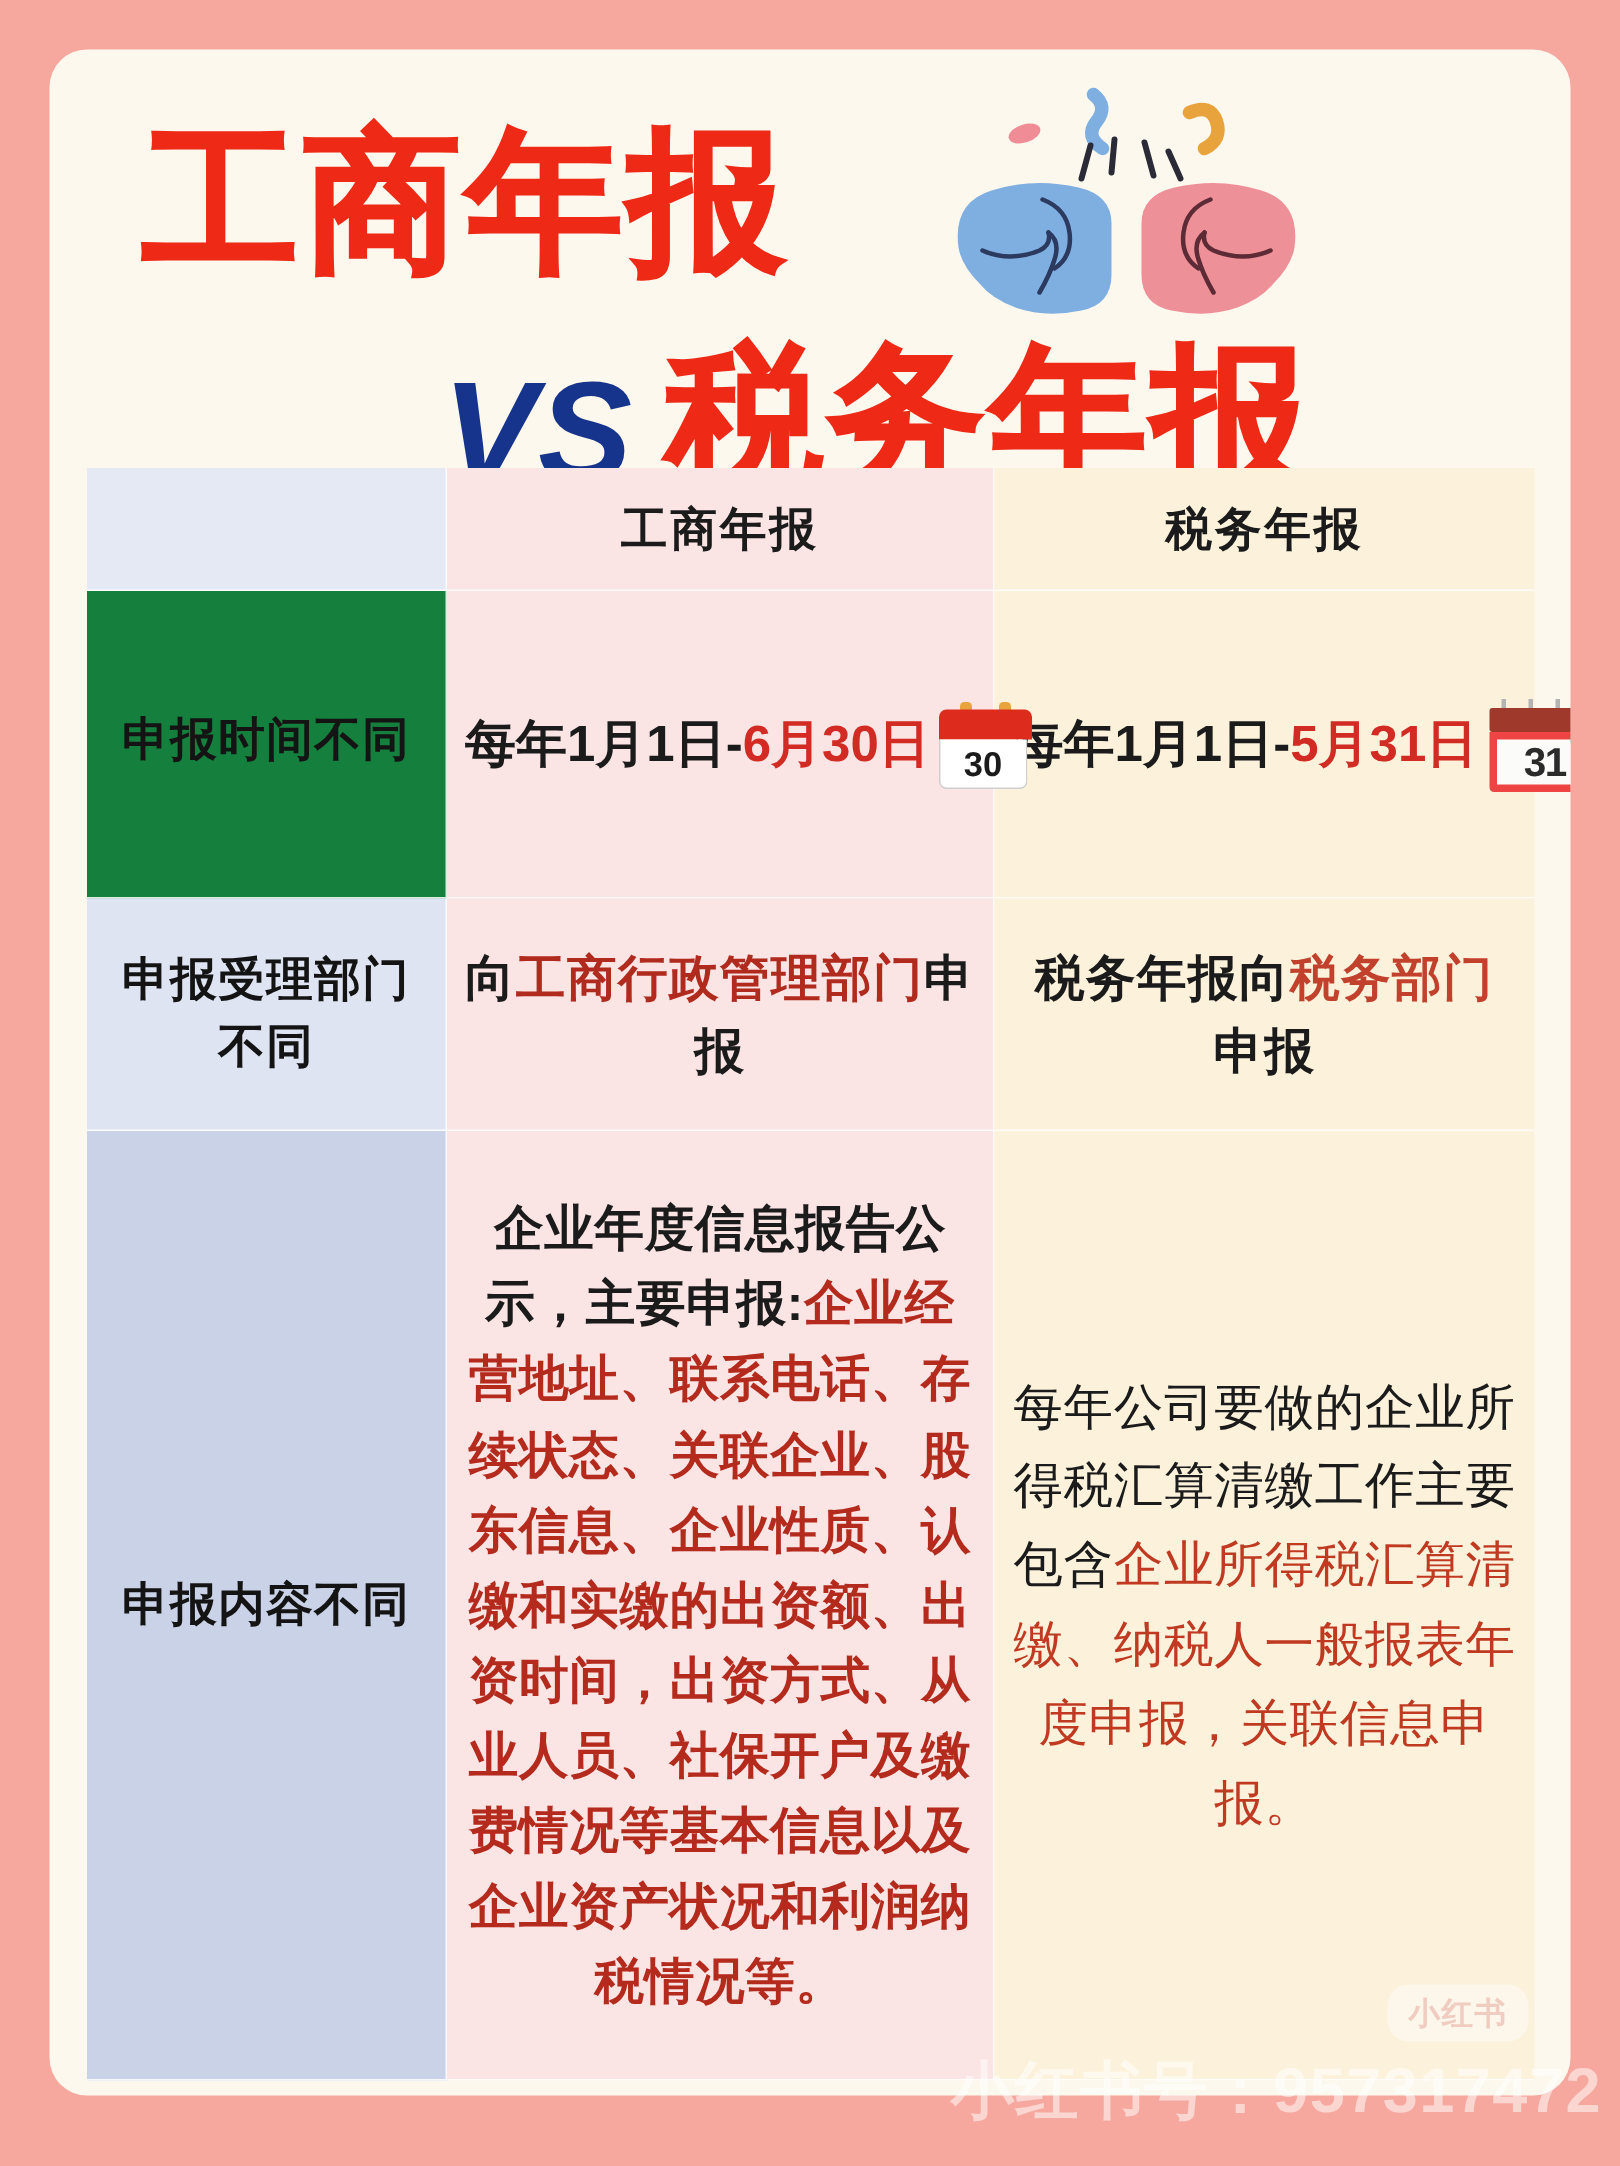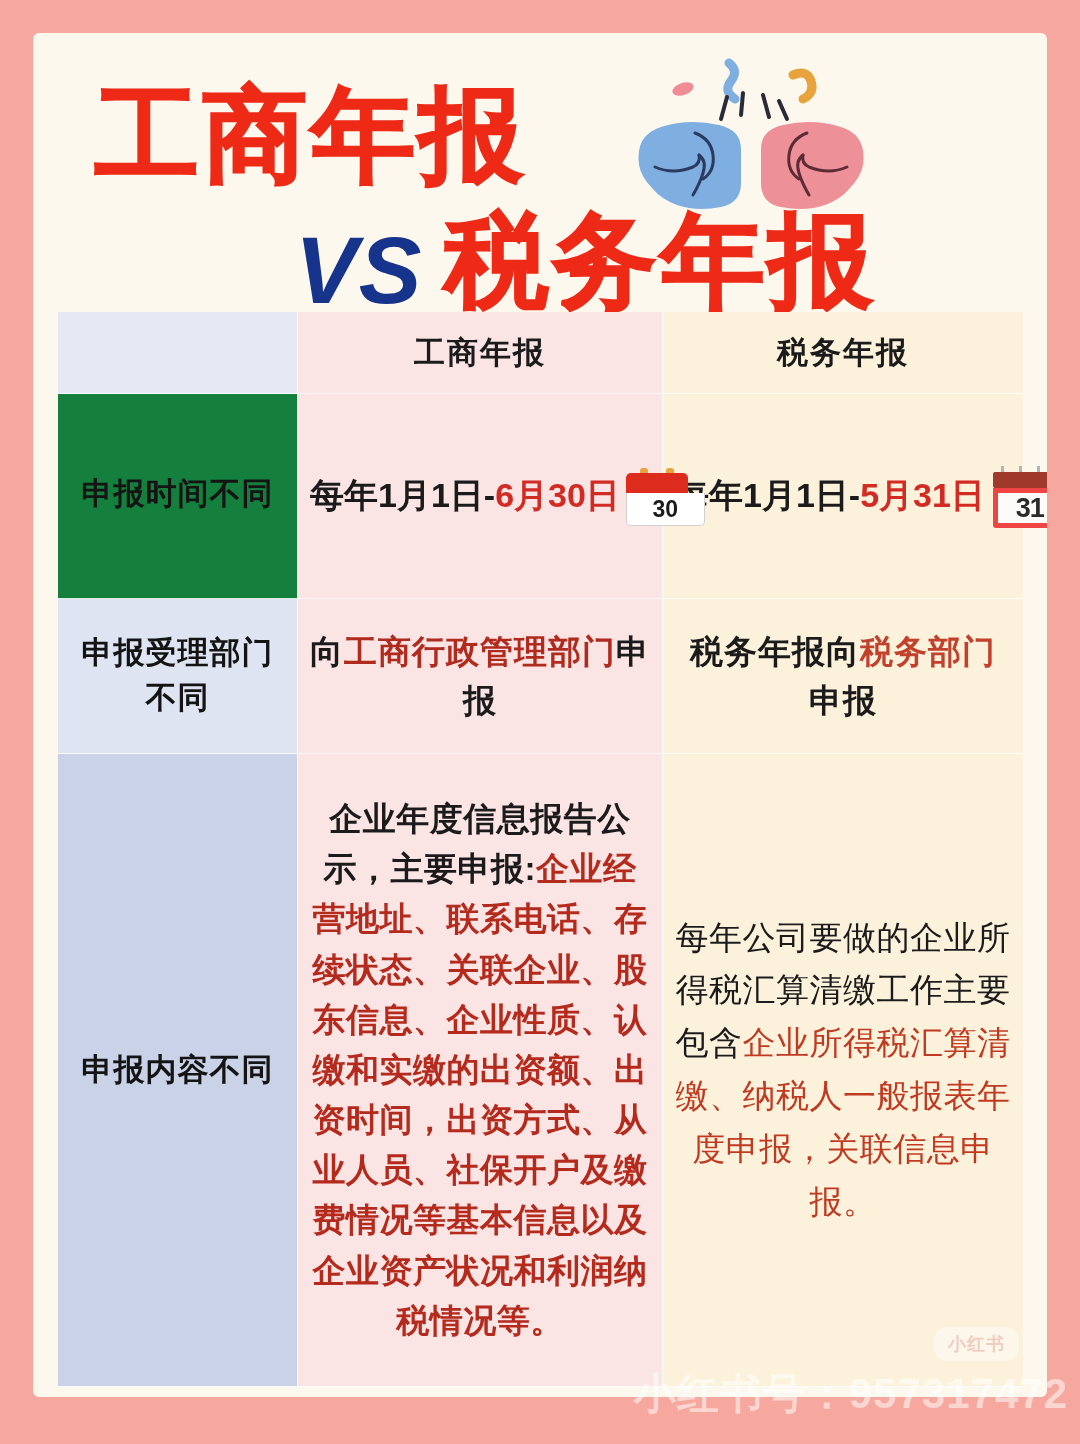--- a/index.html
+++ b/index.html
@@ -14,21 +14,21 @@
   }
 
   
   .card {
     position: absolute;
     left: 33px;
     top: 33px;
     width: 1014px;
     height: 1364px;
     background: #FCF8EE;
-    border-radius: 6px;
+    border-radius: 25px;
     overflow: hidden;
   }
 
   
   .title-area {
     position: absolute;
     left: 0; top: 0;
     width: 1014px;
     height: 278px;
   }
@@ -42,21 +42,21 @@
     color: #EE2A17;
     letter-spacing: 4px;
     line-height: 1.05;
     white-space: nowrap;
     -webkit-text-stroke: 2px #EE2A17;
   }
 
   .title-line2 {
     position: absolute;
     left: 262px;
-    top: 174px;
+    top: 192px;
     white-space: nowrap;
     line-height: 1.05;
   }
   .vs-text {
     font-size: 94px;
     font-weight: 700;
     font-style: italic;
     color: #17348C;
     letter-spacing: 1px;
     vertical-align: -6px;
@@ -180,21 +180,21 @@
   }
   .cal30 .r1 { left: 14px; }
   .cal30 .r2 { left: 40px; }
   .cal30 .top {
     position: absolute; top: 5px; left: 0;
     width: 62px; height: 20px;
     background: #DD2B1E; border-radius: 5px 5px 0 0;
   }
   .cal30 .bot {
     position: absolute; top: 25px; left: 0;
-    width: 79px; height: 33px;
+    width: 59px; height: 33px;
     background: #FFFFFF; border: 1.5px solid #CFCFCF;
     border-top: none; border-radius: 0 0 5px 5px;
     display: flex; align-items: center; justify-content: center;
     font-size: 23px; font-weight: 700; color: #1B1B1B;
   }
 
   .cal31 {
     position: relative;
     width: 78px; height: 62px;
     margin-top: 2px;
@@ -221,21 +221,21 @@
   }
 
   
   .wm-badge {
     position: absolute;
     right: 28px;
     bottom: 36px;
     padding: 5px 14px;
     border-radius: 14px;
     background: rgba(255,255,255,0.42);
-    font-size: 18px;
+    font-size: 21px;
     font-weight: 700;
     color: rgba(236,190,178,0.75);
     letter-spacing: 1px;
   }
   .wm-id {
     position: absolute;
     right: 12px;
     bottom: 22px;
     font-size: 42px;
     font-weight: 700;

